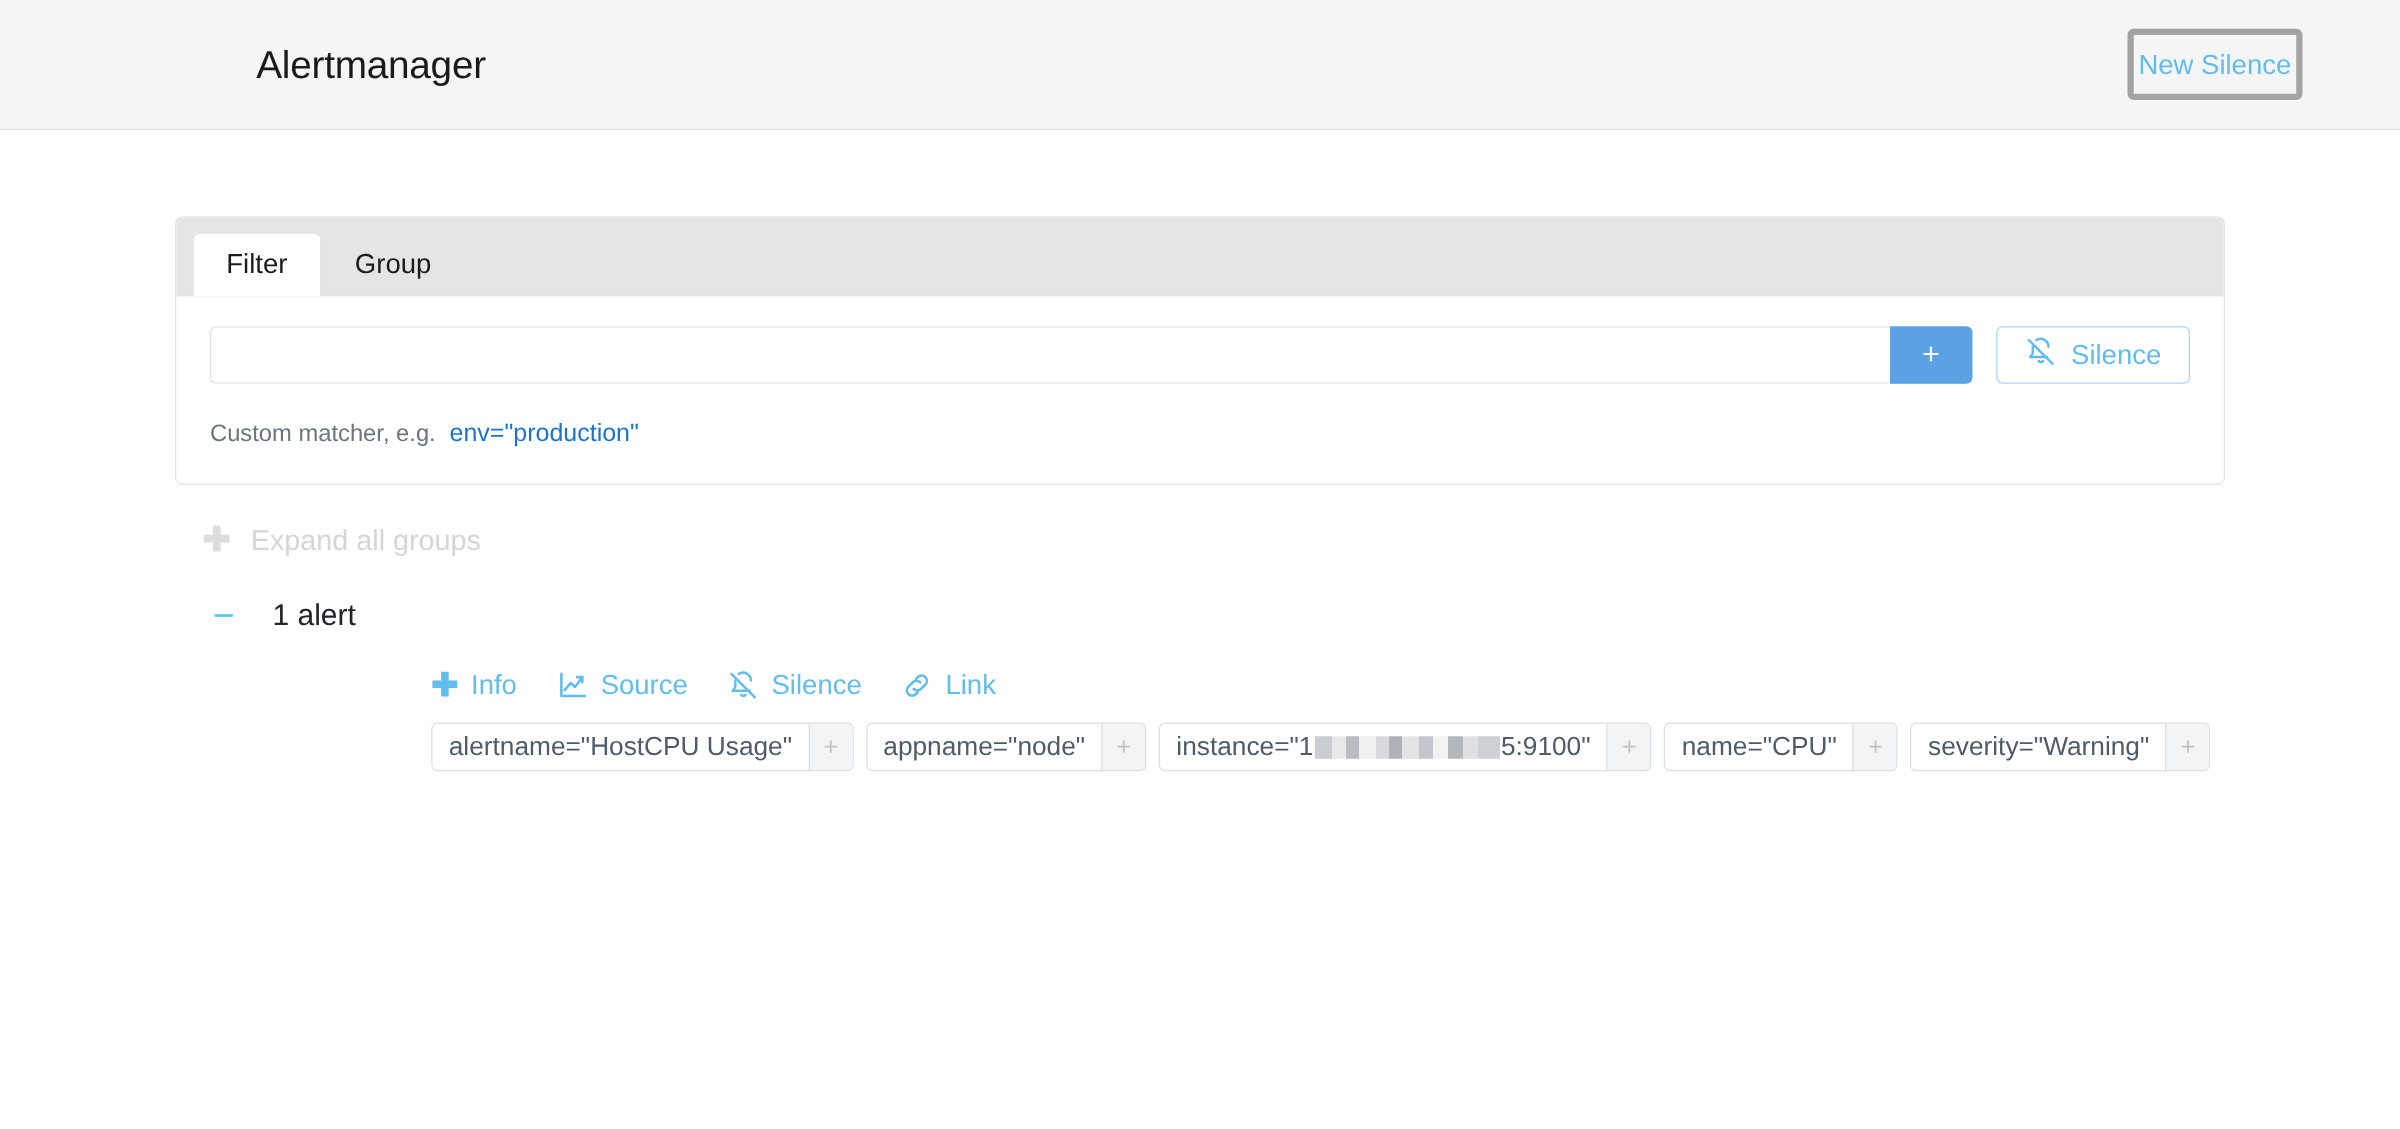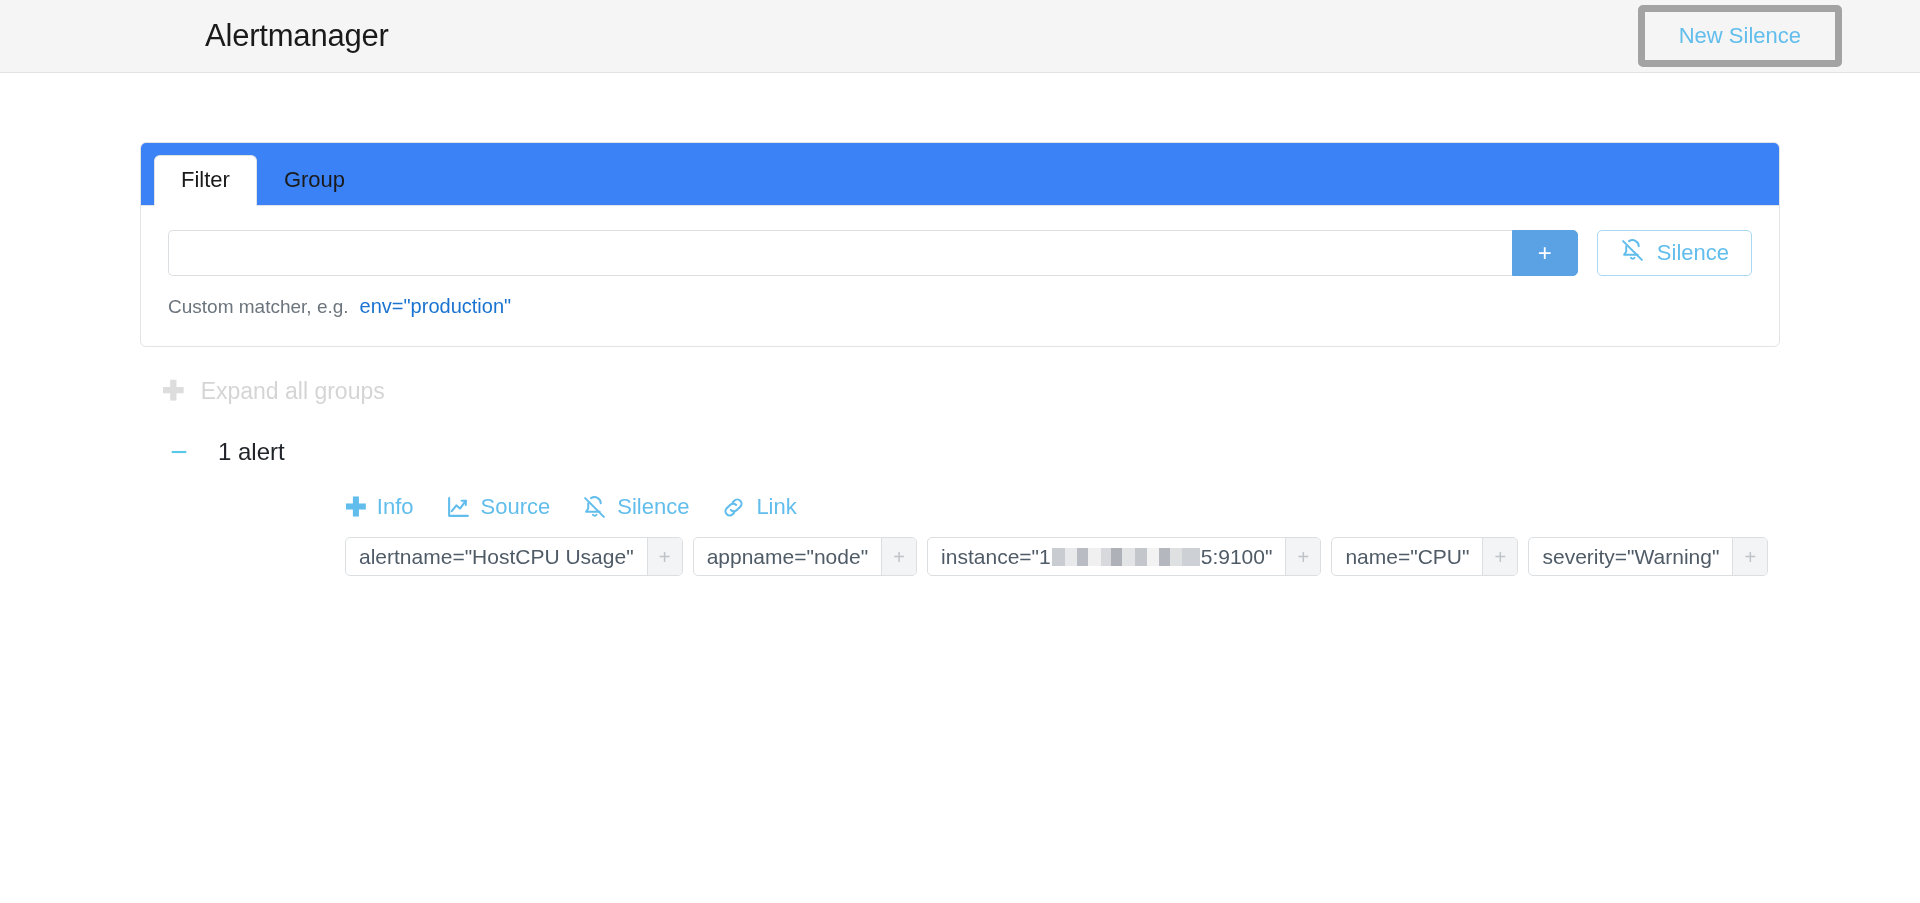--- a/index.html
+++ b/index.html
@@ -11,21 +11,21 @@
     width: 1920px;
     height: 903px;
     overflow: hidden;
     font-family: "Liberation Sans", sans-serif;
     color: #212529;
     -webkit-font-smoothing: antialiased;
   }
 
   
   .navbar {
-    height: 73px;
+    height: 104px;
     box-sizing: border-box;
     background: #f5f5f5;
     border-bottom: 1px solid #e3e3e3;
     display: flex;
     align-items: center;
     padding: 0 78px 0 205px;
     position: relative;
   }
   .brand {
     font-size: 31px;
@@ -48,27 +48,27 @@
     white-space: nowrap;
     cursor: pointer;
   }
   .nav-link.active { color: #1a1a1a; }
   .navbar-right {
     margin-left: auto;
   }
   .btn-new-silence {
     display: inline-block;
     box-sizing: border-box;
-    border: 7px solid #a3a3a3;
+    border: 5px solid #a3a3a3;
     border-radius: 5px;
     background: transparent;
     color: #61bdec;
     font-size: 22px;
     font-family: inherit;
-    padding: 11px 34px;
+    padding: 11px 4px;
     cursor: pointer;
     line-height: 1.15;
     white-space: nowrap;
   }
 
   
   .container {
     width: 1640px;
     margin: 0 auto;
     padding-top: 69px;
@@ -76,21 +76,21 @@
   }
 
   
   .card {
     border: 1px solid #e2e3e5;
     border-radius: 6px;
     background: #ffffff;
     overflow: hidden;
   }
   .card-header {
-    background: #3b82f6;
+    background: #e5e5e5;
     border-bottom: 1px solid #e2e3e5;
     padding: 12px 20px 0 13px;
     display: flex;
     align-items: flex-end;
     min-height: 58px;
     box-sizing: border-box;
   }
   .tabs {
     display: flex;
     align-items: flex-end;
@@ -194,21 +194,21 @@
     font-size: 22px;
     font-family: inherit;
     padding: 0 22px;
     cursor: pointer;
     display: flex;
     align-items: center;
     gap: 12px;
     white-space: nowrap;
   }
   .helper {
-    margin-top: 19px;
+    margin-top: 29px;
     font-size: 19px;
     color: #6c757d;
     display: flex;
     align-items: baseline;
     gap: 11px;
   }
   .helper-code {
     color: #1a73d0;
     font-size: 20px;
     cursor: pointer;

